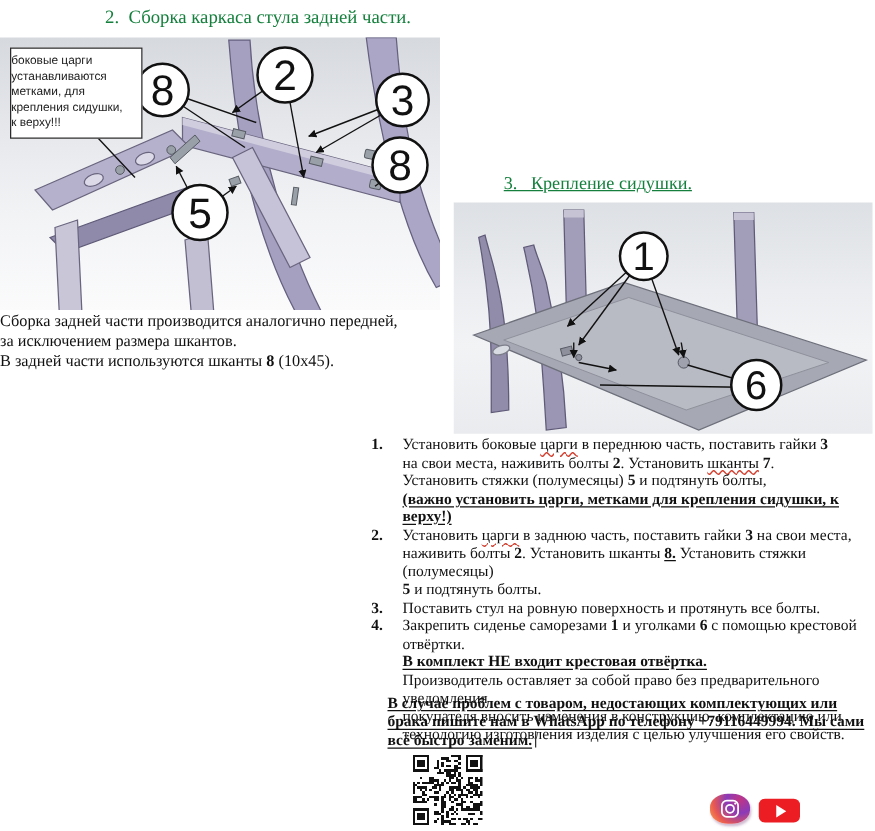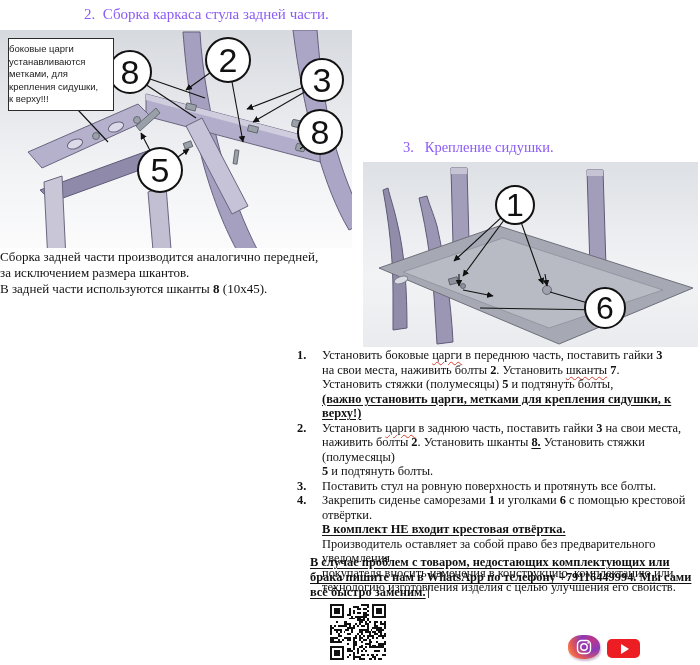--- a/index.html
+++ b/index.html
@@ -1,21 +1,21 @@
 <!DOCTYPE html>
 <html><head>
 <meta charset="utf-8">
 <style>
   html,body{margin:0;padding:0;background:#fff;}
   .page{position:relative;width:700px;height:665px;background:#ffffff;overflow:hidden;
         font-family:"Liberation Serif",serif;color:#111;}
 
-  .sec-title{position:absolute;white-space:pre;font-size:15px;color:#8b5cf6;}
+  .sec-title{position:absolute;white-space:pre;font-size:15px;color:#15803d;}
   #title2{left:84px;top:6px;}
-  #title3{left:403px;top:139px;font-size:14.5px;}
+  #title3{left:403px;top:139px;font-size:14.5px;text-decoration:underline;}
 
   
   .diagram{position:absolute;}
   #diagram1{left:0;top:30px;width:352px;height:218px;
     background:linear-gradient(180deg,#d6d9de 0%,#e4e6ea 30%,#f2f3f5 65%,#fbfbfc 100%);}
   #diagram2{left:363px;top:162px;width:335px;height:185px;
     background:linear-gradient(180deg,#dde0e4 0%,#ebedf0 38%,#f2f3f5 62%,#e9ebee 100%);}
   .diagram svg{position:absolute;left:0;top:0;}
 
   .callout{position:absolute;left:8px;top:8px;width:104px;background:#fff;

